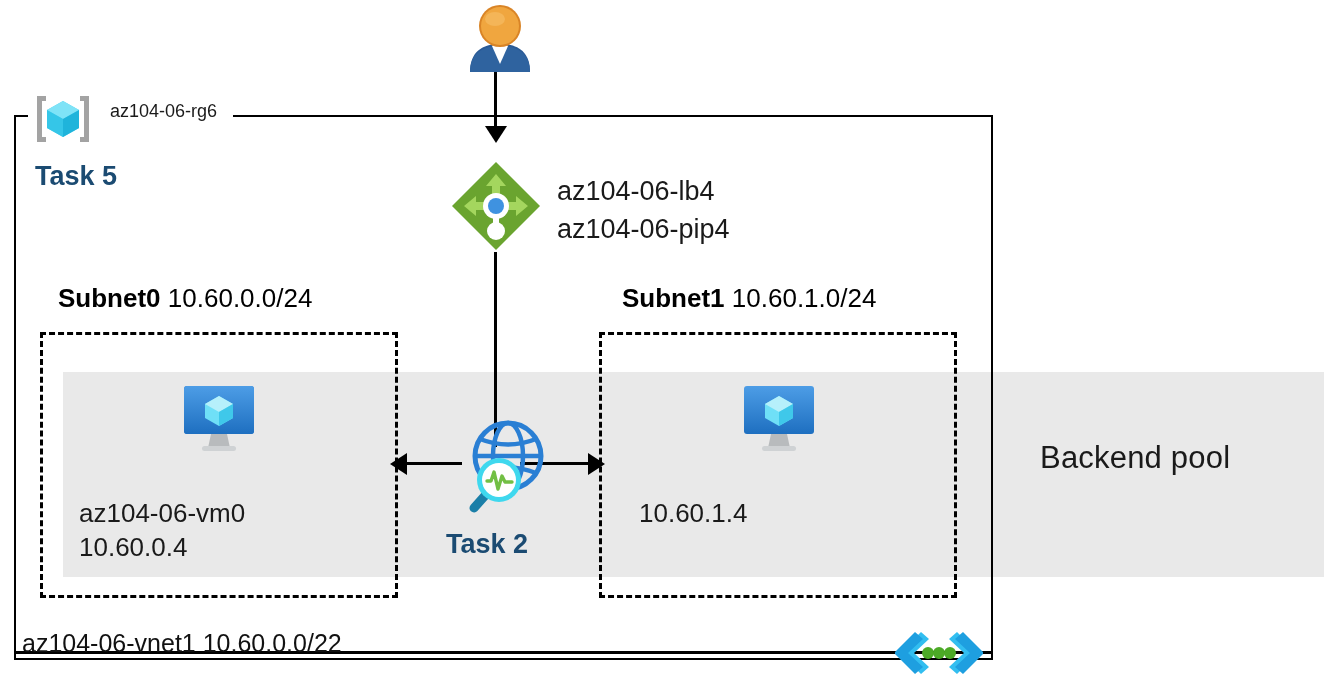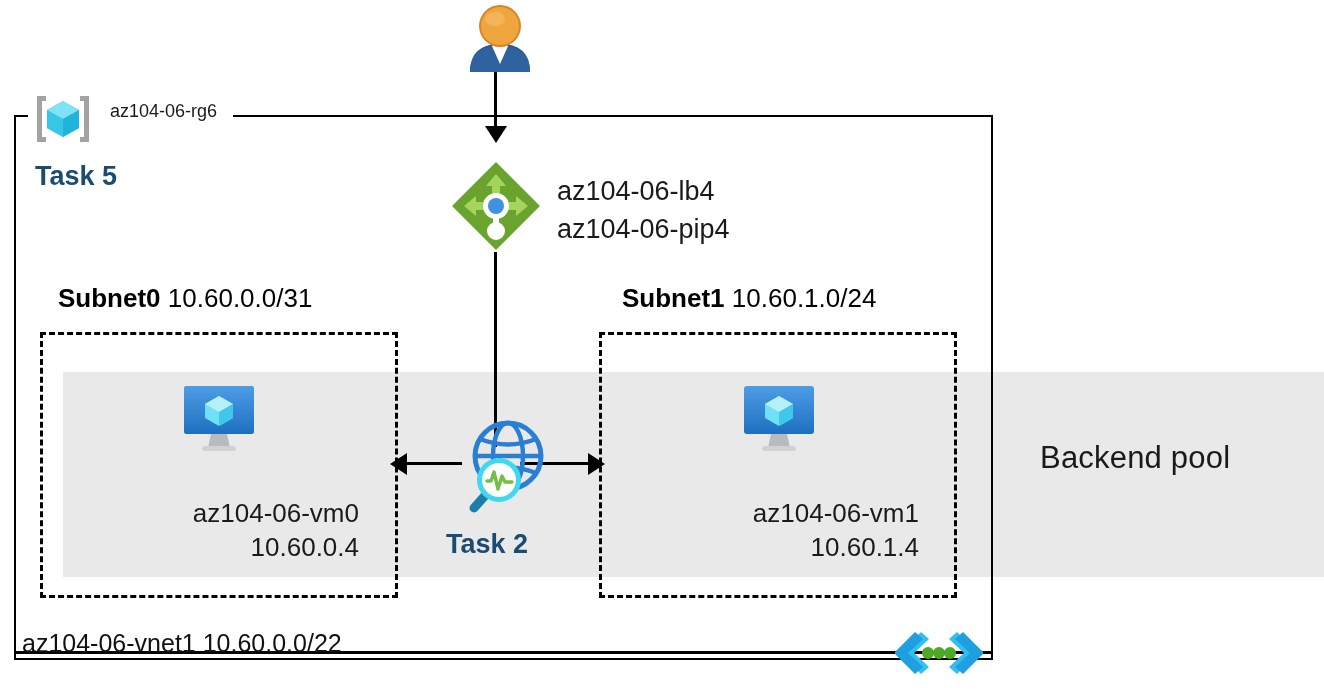--- a/index.html
+++ b/index.html
@@ -118,21 +118,21 @@
   .subnet1-title { left: 622px; top: 283px; }
 
   
   .vm-icon { width: 78px; height: 74px; }
   .vm0-icon { left: 180px; top: 382px; }
   .vm1-icon { left: 740px; top: 382px; }
 
   .vm-text {
     font-size: 26px;
     color: #1a1a1a;
-    text-align: right;
+    text-align: left;
     white-space: nowrap;
     line-height: 34px;
   }
   .vm0-text { left: 79px;  top: 496px; width: 280px; }
   .vm1-text { left: 639px; top: 496px; width: 280px; }
 
   
   .lb-icon { left: 448px; top: 158px; width: 96px; height: 96px; }
   .lb-text {
     left: 557px;
@@ -258,21 +258,21 @@
     <div>az104-06-lb4</div>
     <div>az104-06-pip4</div>
   </div>
 
   <div class="abs conn-vert lb-to-nw"></div>
 
   <div class="abs subnet-box subnet0-box"></div>
   <div class="abs subnet-box subnet1-box"></div>
 
   <div class="abs subnet-title subnet0-title">
-    <b>Subnet0</b><span class="cidr"> </span><span class="cidr">10.60.0.0/31</span>
+    <b>Subnet0</b><span class="cidr"> </span><span class="cidr">10.60.0.0/24</span>
   </div>
   <div class="abs subnet-title subnet1-title">
     <b>Subnet1</b><span class="cidr"> </span><span class="cidr">10.60.1.0/24</span>
   </div>
 
   <div class="abs vm-icon vm0-icon">
     <svg viewBox="0 0 78 74" width="78" height="74">
       <rect x="4" y="4" width="70" height="48" rx="3" fill="#2f7fd1"></rect>
       <defs>
         <linearGradient id="vmg0" x1="0" y1="0" x2="0" y2="1">
@@ -303,21 +303,20 @@
       </defs>
       <rect x="4" y="4" width="70" height="48" rx="3" fill="url(#vmg1)"></rect>
       <polygon points="39,14 53,22 53,36 39,44 25,36 25,22" fill="#6fe0f7"></polygon>
       <polygon points="39,14 53,22 39,30 25,22" fill="#b6f0fb"></polygon>
       <polygon points="39,30 53,22 53,36 39,44" fill="#3fc8ea"></polygon>
       <path d="M31 52 L47 52 L50 66 L28 66 Z" fill="#b8bbbd"></path>
       <rect x="22" y="64" width="34" height="5" rx="2.5" fill="#cfd2d4"></rect>
     </svg>
   </div>
   <div class="abs vm-text vm1-text">
-    <div>az104-06-vm1</div>
     <div>10.60.1.4</div>
   </div>
 
   <div class="abs hline nw-left-line"></div>
   <div class="abs hline nw-right-line"></div>
   <div class="abs arrow-left nw-arrow-l"></div>
   <div class="abs arrow-right nw-arrow-r"></div>
 
   <div class="abs nw-icon">
     <svg viewBox="0 0 98 96" width="98" height="96">

